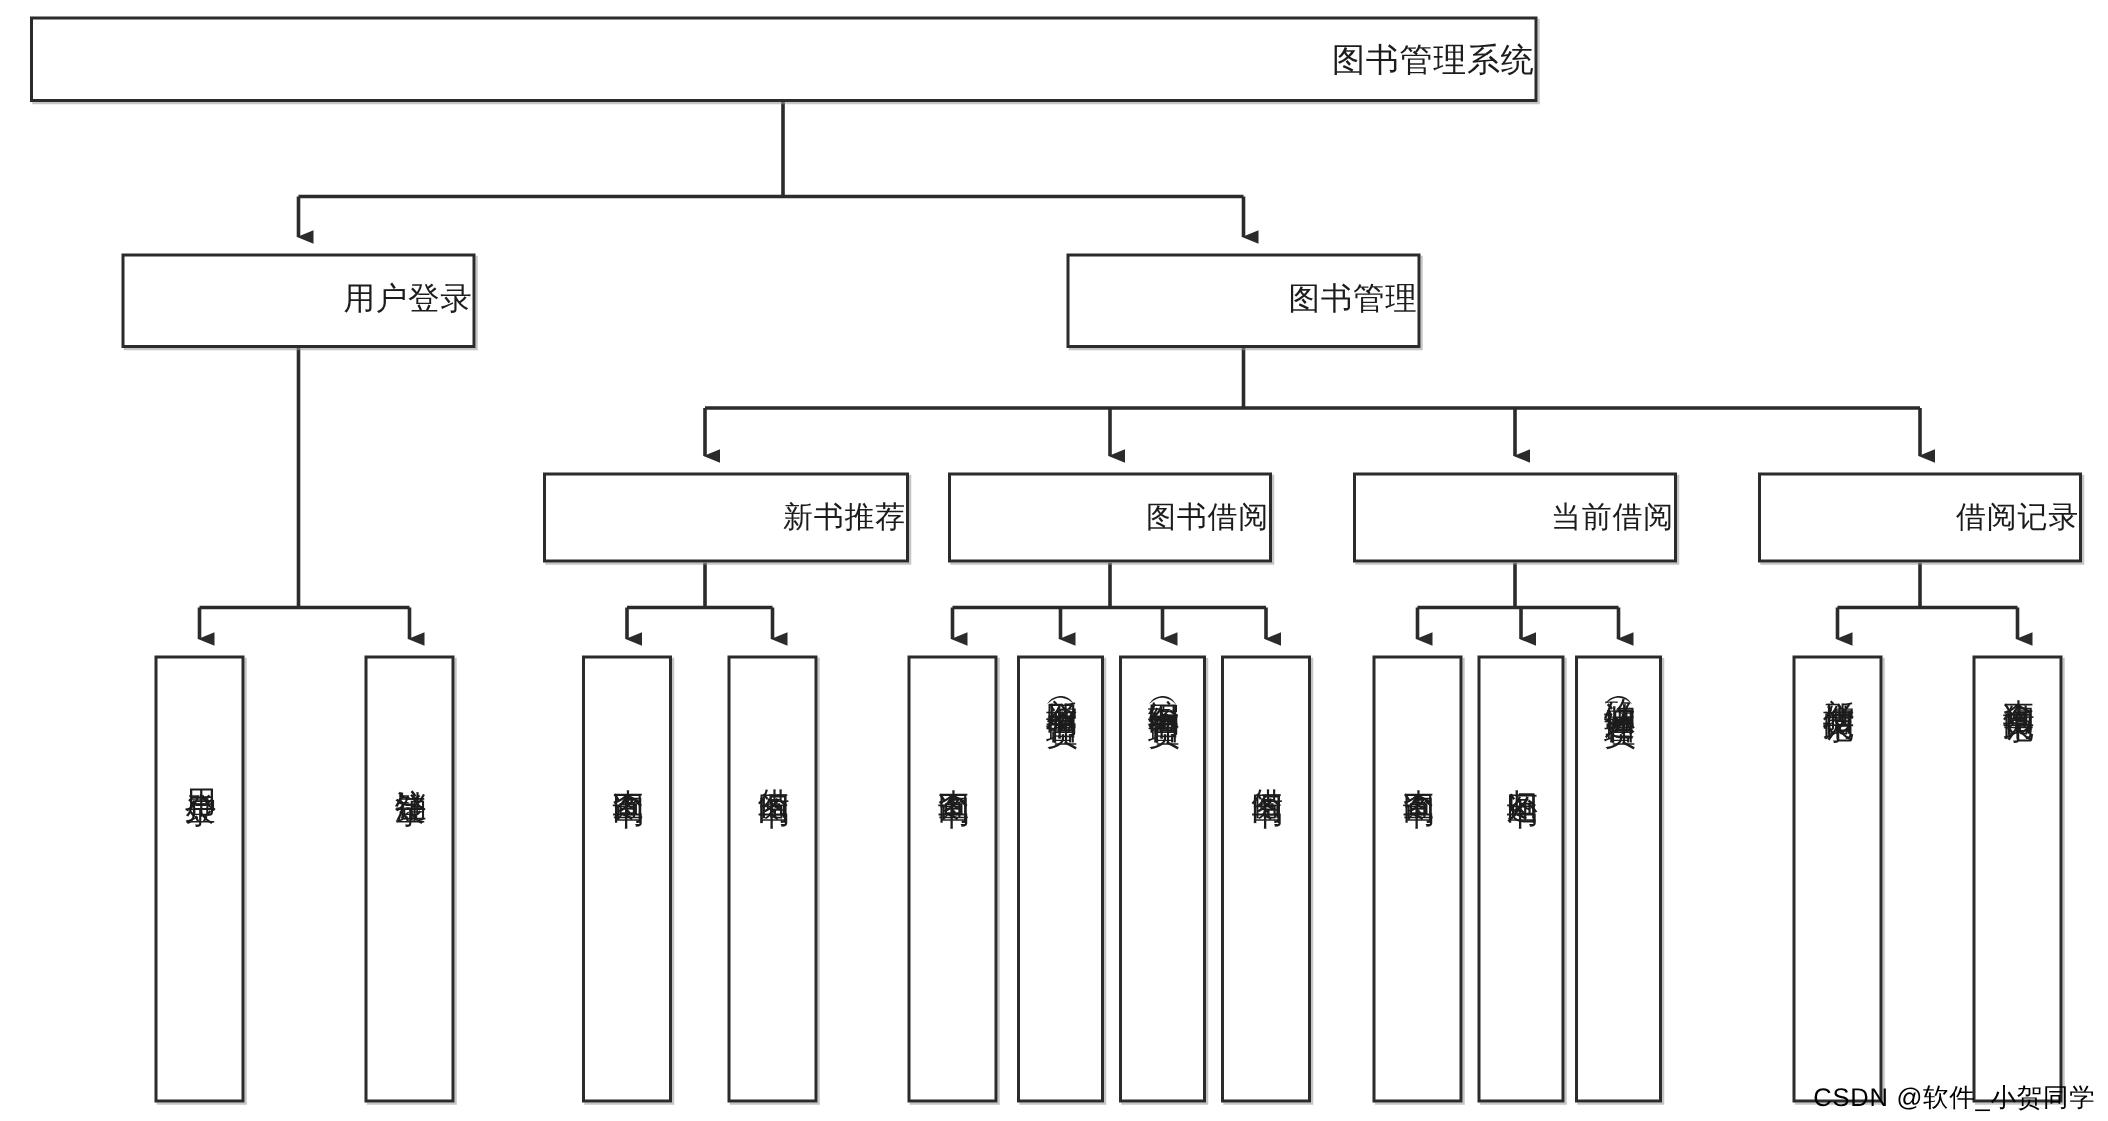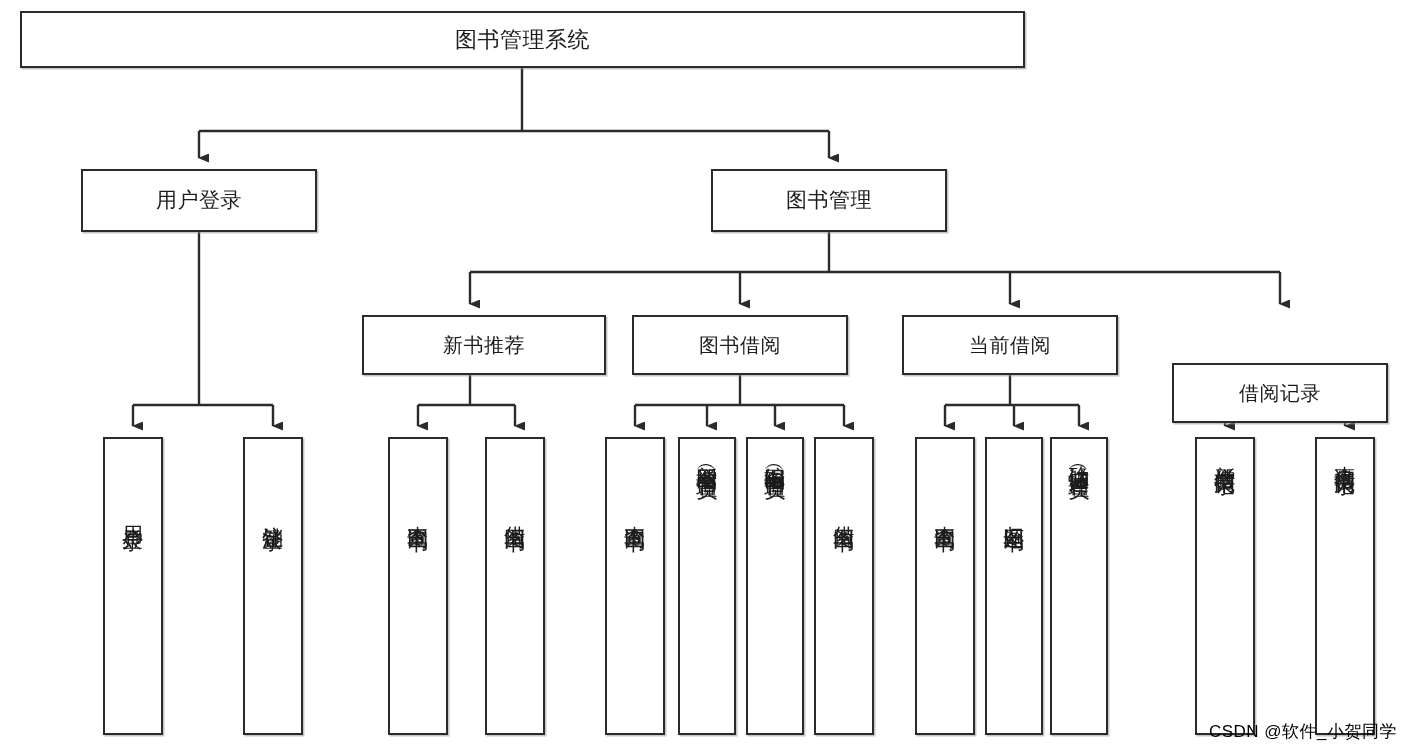--- a/index.html
+++ b/index.html
@@ -20,21 +20,21 @@
     width:1405px;height:747px;
     pointer-events:none;
   }
   .node{
     position:absolute;
     box-sizing:border-box;
     background:#ffffff;
     border:2px solid #2b2b2b;
     display:flex;
     align-items:center;
-    justify-content:center;
+    justify-content:flex-end;
     box-shadow:1.5px 1.5px 0 rgba(150,150,150,.55);
   }
   .node .lbl{
     color:#1c1c1c;
     font-size:21px;
     line-height:1.25;
     letter-spacing:.5px;
     white-space:nowrap;
     user-select:none;
   }
@@ -139,21 +139,21 @@
 
   <div class="node level2" style="left:362px;top:315px;width:244px;height:60px;">
     <span class="lbl">新书推荐</span>
   </div>
   <div class="node level2" style="left:902px;top:315px;width:216px;height:60px;">
     <span class="lbl">当前借阅</span>
   </div>
   <div class="node level2" style="left:632px;top:315px;width:216px;height:60px;">
     <span class="lbl">图书借阅</span>
   </div>
-  <div class="node level2" style="left:1172px;top:315px;width:216px;height:60px;margin-top:48px;">
+  <div class="node level2" style="left:1172px;top:315px;width:216px;height:60px;">
     <span class="lbl">借阅记录</span>
   </div>
 
   <div class="node leaf mid" style="left:103px;top:437px;width:60px;height:298px;">
     <span class="lbl">用户登录</span>
   </div>
   <div class="node leaf mid" style="left:243px;top:437px;width:60px;height:298px;">
     <span class="lbl">注销登录</span>
   </div>
   <div class="node leaf mid" style="left:388px;top:437px;width:60px;height:298px;">

